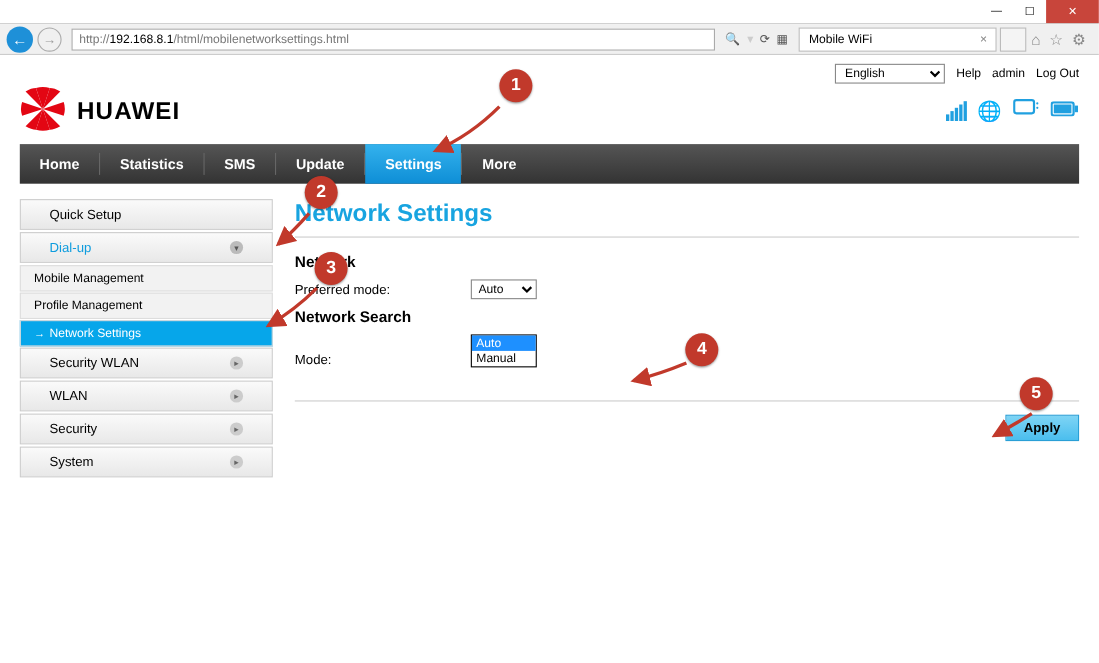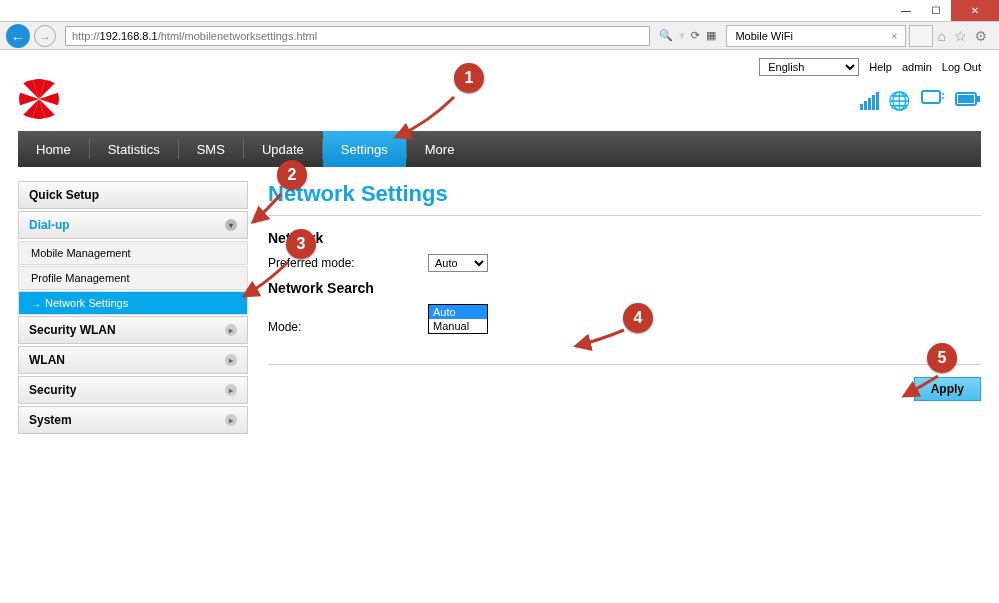--- a/index.html
+++ b/index.html
@@ -28,27 +28,27 @@
 .logo { display: flex; align-items: center; gap: 10px; }
 .logo-mark svg { width: 42px; height: 42px; }
 .logo-text { font-size: 22px; font-weight: bold; letter-spacing: 1px; }
 .status-icons { display: flex; gap: 10px; align-items: center; color: #20a0e0; }
 .status-icons span { font-size: 18px; }
 .signal { display: flex; align-items: flex-end; gap: 1px; }
 .signal i { width: 3px; background: #20a0e0; display: block; }
 .signal i:nth-child(1){height:6px} .signal i:nth-child(2){height:9px} .signal i:nth-child(3){height:12px} .signal i:nth-child(4){height:15px} .signal i:nth-child(5){height:18px}
 
 .mainnav { background: linear-gradient(#555, #333); height: 36px; display: flex; align-items: stretch; margin-top: 8px; }
-.mainnav .item { color: #fff; padding: 0 18px; display: flex; align-items: center; font-weight: normal; font-size: 13px; cursor: pointer; position: relative; }
+.mainnav .item { color: #fff; padding: 0 18px; display: flex; align-items: center; font-weight: bold; font-size: 13px; cursor: pointer; position: relative; }
 .mainnav .sep { width: 1px; background: #666; margin: 8px 0; }
 .mainnav .item.active { background: linear-gradient(#34b2ed, #0e8ed6); }
 
 .content { display: flex; gap: 20px; margin-top: 14px; }
 .sidebar { width: 230px; }
-.side-section { border: 1px solid #ccc; background: linear-gradient(#fafafa,#e8e8e8); height: 28px; display: flex; align-items: center; justify-content: space-between; padding: 0 10px; font-weight: bold; font-size: 12px; cursor: pointer; margin-bottom: 2px; }
+.side-section { border: 1px solid #ccc; background: linear-gradient(#fafafa,#e8e8e8); height: 28px; display: flex; align-items: center; justify-content: space-between; padding: 0 26px; font-weight: normal; font-size: 12px; cursor: pointer; margin-bottom: 2px; }
 .side-section .chev { width: 12px; height: 12px; border-radius: 50%; background: #ccc; display: flex; align-items: center; justify-content: center; font-size: 8px; color: #666; }
 .side-section.expanded { color: #0d9cde; }
 .side-section.expanded .chev { background: #bbb; color: #555; }
 .subitems { }
 .subitem { height: 24px; display: flex; align-items: center; padding: 0 12px; font-size: 11px; border: 1px solid #ddd; margin-bottom: 1px; cursor: pointer; background: #f2f2f2; }
 .subitem.active { background: #06a6ea; color: #fff; }
 .subitem.active::before { content: "→"; font-size: 10px; margin-right: 4px; }
 
 .main { flex: 1; }
 .main h1 { color: #18a4e0; font-size: 22px; font-weight: bold; margin-bottom: 8px; }
@@ -127,20 +127,21 @@
           <path d="M20 20 L2 14 Q0 20 2 26 Z"></path>
           <path d="M20 20 L14 38 Q20 40 26 38 Z"></path>
           <path d="M20 20 L38 14 Q40 20 38 26 Z"></path>
           <path d="M20 20 L5 5 Q10 2 14 2 Z"></path>
           <path d="M20 20 L35 5 Q30 2 26 2 Z"></path>
           <path d="M20 20 L5 35 Q10 38 14 38 Z"></path>
           <path d="M20 20 L35 35 Q30 38 26 38 Z"></path>
         </g>
             </svg>
       </span>
+      <span class="logo-text">HUAWEI</span>
     </div>
     <div class="status-icons">
       <span class="signal">
             <i></i>
             <i></i>
             <i></i>
             <i></i>
             <i></i>
           </span>
       <span style="color:#bbb">🌐</span>

